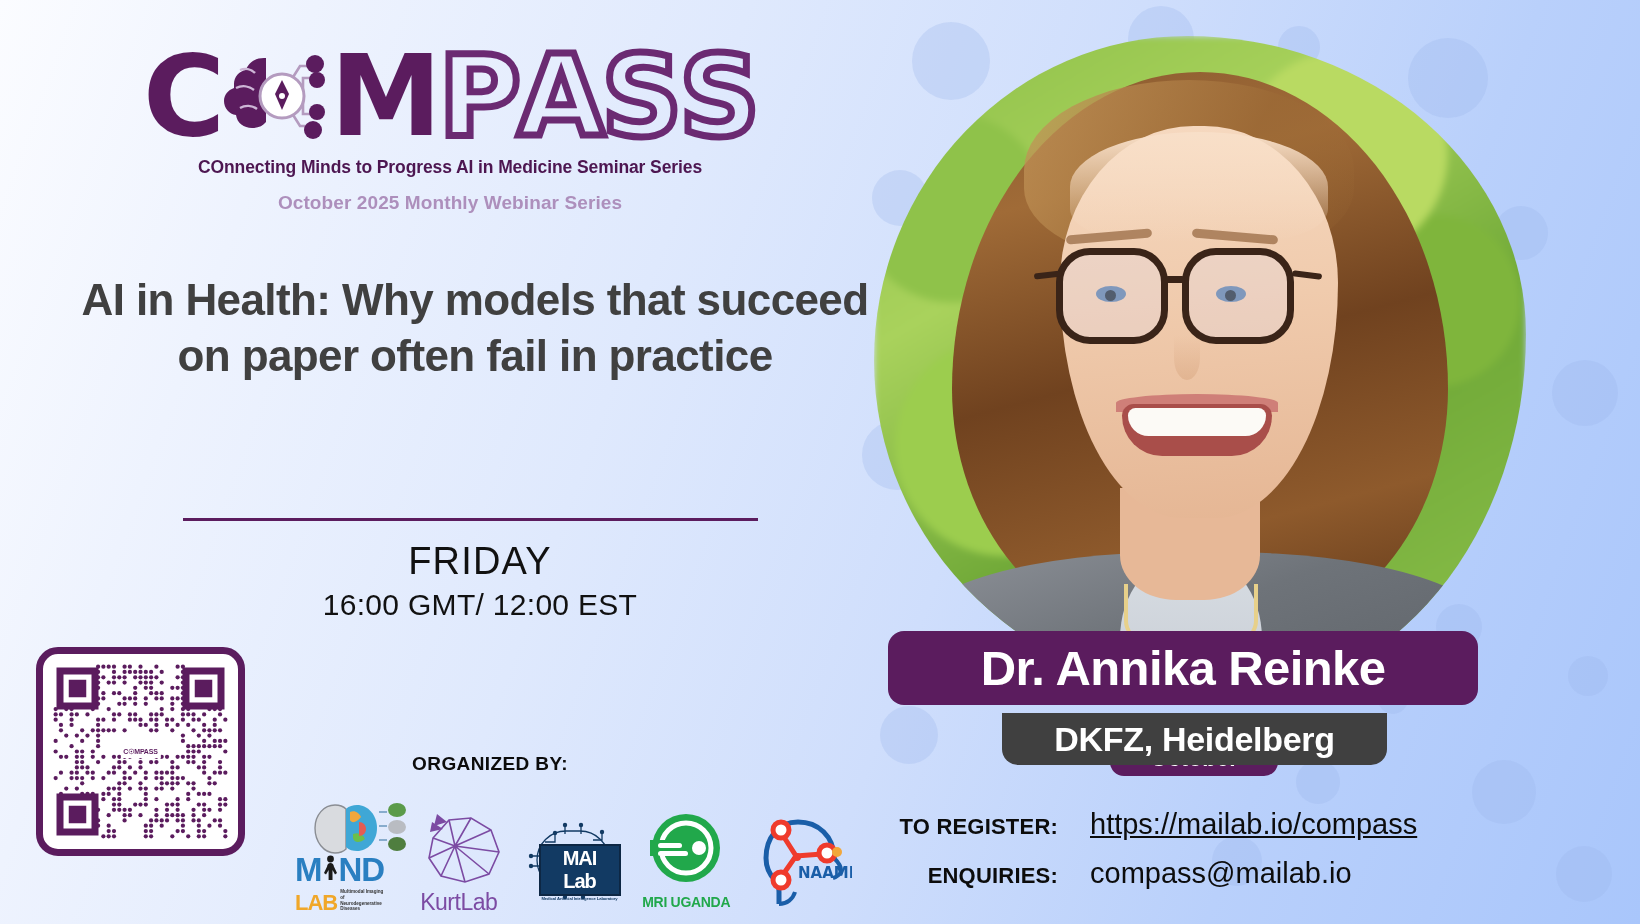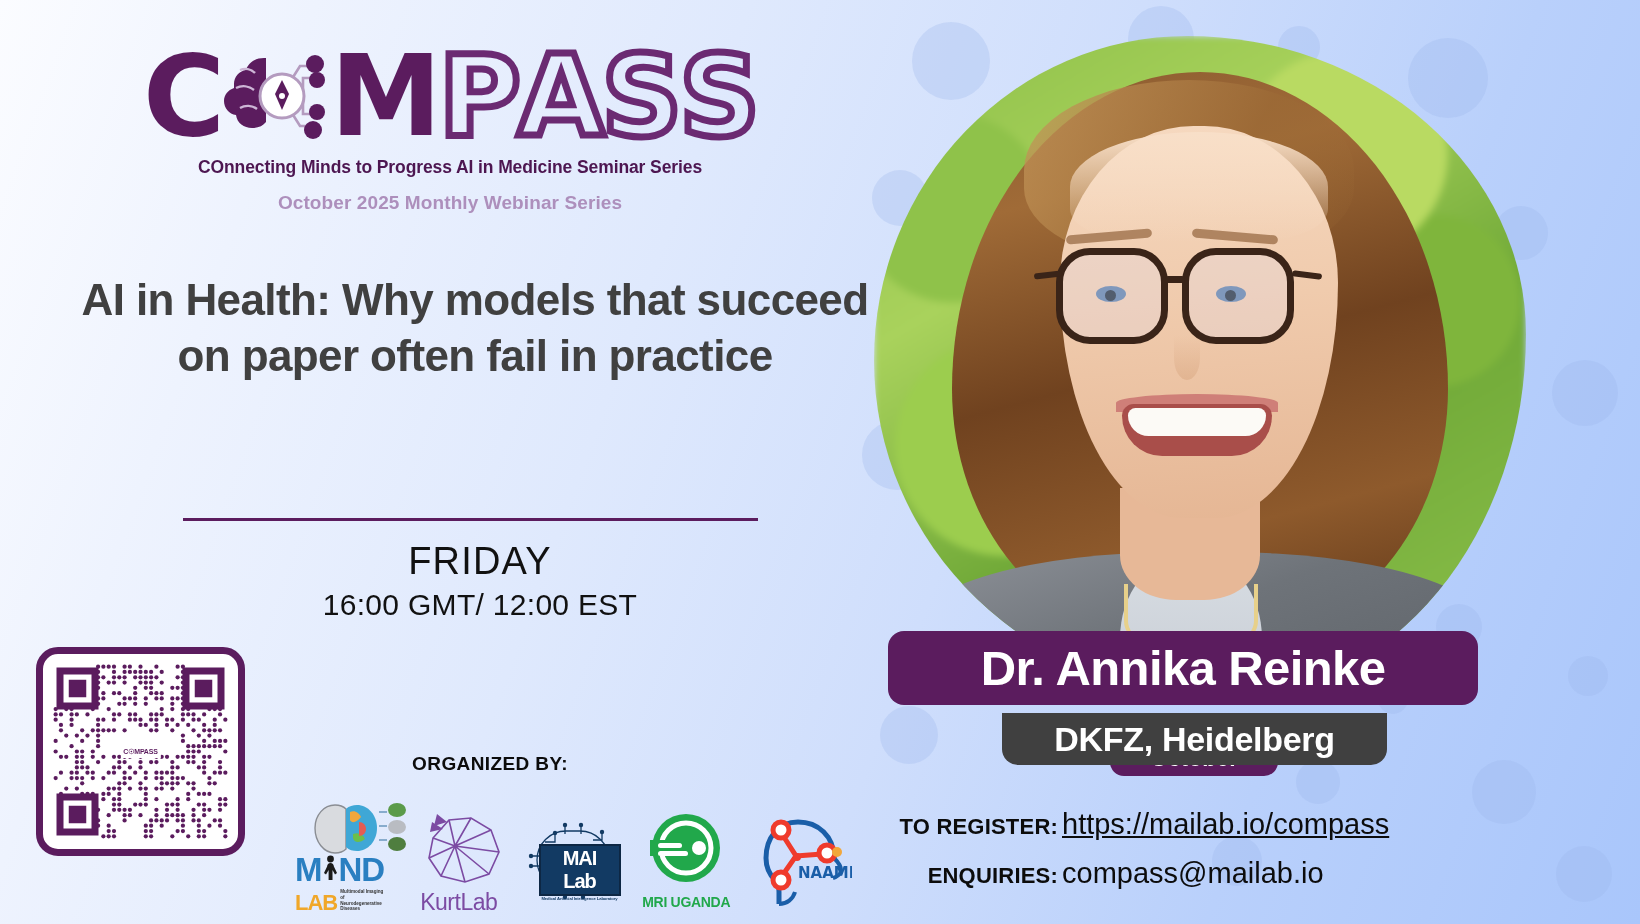--- a/index.html
+++ b/index.html
@@ -212,21 +212,21 @@
     display:flex; align-items:center; justify-content:center;
     padding:0 18px;
     font-size:23px; font-weight:bold; color:#fff;
     z-index:2;
   }
 
   
   .contact { position:absolute; left:880px; top:798px; width:600px; }
   .c-row { display:flex; align-items:baseline; margin-bottom:6px; }
   .c-lab { width:178px; text-align:right; font-size:22px; font-weight:bold; color:#0c0c0c; letter-spacing:.2px;margin-top:16px; }
-  .c-val { margin-left:4px; font-size:29px; color:#0c0c0c; }
+  .c-val { margin-left:32px; font-size:29px; color:#0c0c0c; }
   .c-link { text-decoration:underline; }
 </style>
 </head>
 <body>
 
 <div class="bubbles">
   <div class="bub" style="left:912px;top:22px;width:78px;height:78px;"></div>
   <div class="bub" style="left:1128px;top:6px;width:66px;height:66px;"></div>
   <div class="bub" style="left:1278px;top:26px;width:42px;height:42px;"></div>
   <div class="bub" style="left:1408px;top:38px;width:80px;height:80px;"></div>

